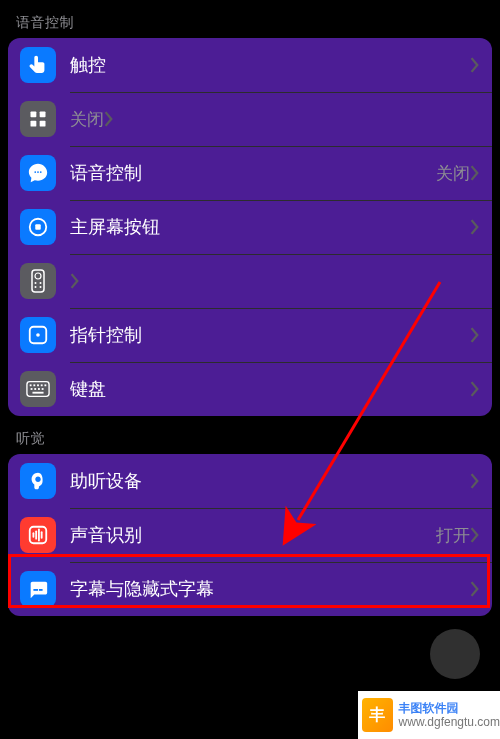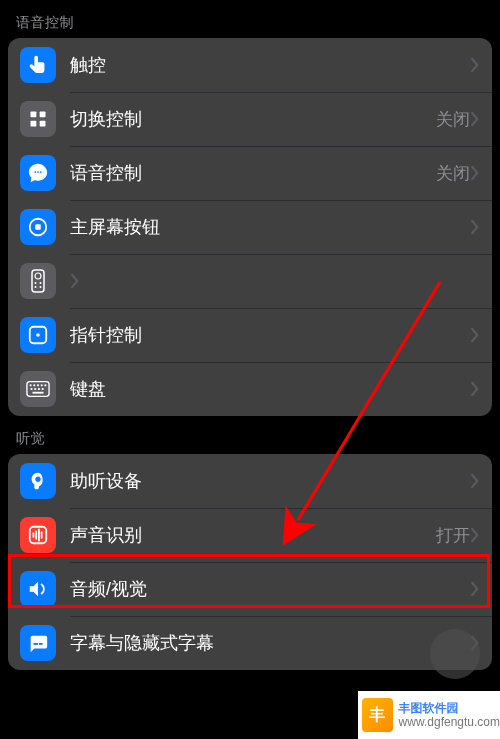--- a/index.html
+++ b/index.html
@@ -11,21 +11,21 @@
     font-size: 17px;
     position: relative;
   }
   .section-header {
     color: #8e8e93;
     font-size: 14px;
     padding: 14px 16px 6px 16px;
     letter-spacing: 0.5px;
   }
   .list {
-    background: #404040;
+    background: #4c1d95;
     border-radius: 12px;
     margin: 0 8px;
     overflow: hidden;
   }
   .row {
     display: flex;
     align-items: center;
     min-height: 54px;
     padding: 8px 12px;
     position: relative;
@@ -137,21 +137,20 @@
 
   <div class="row">
     <div class="icon-box bg-gray">
       <svg width="20" height="20" viewBox="0 0 24 24" fill="#fff">
           <rect x="3" y="3" width="7" height="7" rx="1"></rect>
           <rect x="14" y="3" width="7" height="7" rx="1"></rect>
           <rect x="3" y="14" width="7" height="7" rx="1"></rect>
           <rect x="14" y="14" width="7" height="7" rx="1"></rect>
         </svg>
     </div>
-    <div class="label">切换控制</div>
     <div class="value">关闭</div>
     <span class="chevron">
         <svg width="10" height="16" viewBox="0 0 8 14" fill="none" stroke="#5a5a5e" stroke-width="2">
           <path d="M1 1l5 6-5 6"></path>
         </svg>
       </span>
   </div>
 
   <div class="row">
     <div class="icon-box bg-blue">
@@ -275,34 +274,20 @@
     </div>
     <div class="label">声音识别</div>
     <div class="value">打开</div>
     <span class="chevron">
         <svg width="10" height="16" viewBox="0 0 8 14" fill="none" stroke="#5a5a5e" stroke-width="2">
           <path d="M1 1l5 6-5 6"></path>
         </svg>
       </span>
   </div>
 
-  <div class="row">
-    <div class="icon-box bg-blue">
-      <svg width="22" height="22" viewBox="0 0 24 24" fill="#fff">
-          <path d="M3 9v6h4l5 5V4L7 9H3z"></path>
-          <path d="M16 7c1.5 1.2 2.5 3 2.5 5s-1 3.8-2.5 5" fill="none" stroke="#fff" stroke-width="2" stroke-linecap="round"></path>
-        </svg>
-    </div>
-    <div class="label">音频/视觉</div>
-    <span class="chevron">
-        <svg width="10" height="16" viewBox="0 0 8 14" fill="none" stroke="#5a5a5e" stroke-width="2">
-          <path d="M1 1l5 6-5 6"></path>
-        </svg>
-      </span>
-  </div>
 
   <div class="row">
     <div class="icon-box bg-blue">
       <svg width="22" height="22" viewBox="0 0 24 24" fill="#fff">
           <path d="M4 4h16c1.1 0 2 .9 2 2v10c0 1.1-.9 2-2 2H8l-4 4V6c0-1.1.9-2 2-2z"></path>
           <rect x="7" y="12" width="5" height="2" fill="#0a7aff"></rect>
           <rect x="13" y="12" width="4" height="2" fill="#0a7aff"></rect>
         </svg>
     </div>
     <div class="label">字幕与隐藏式字幕</div>

